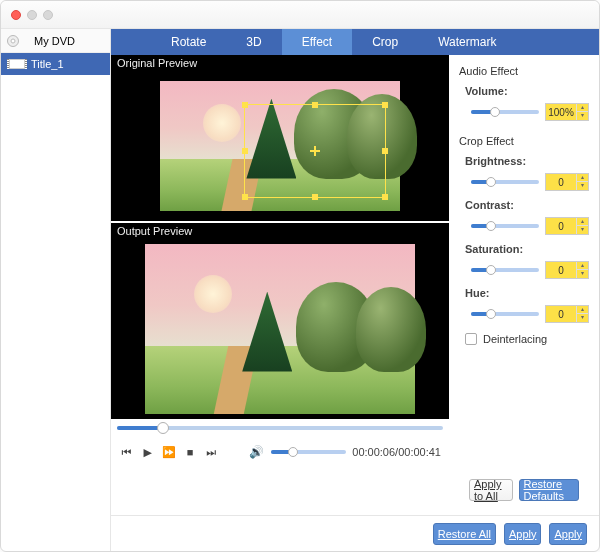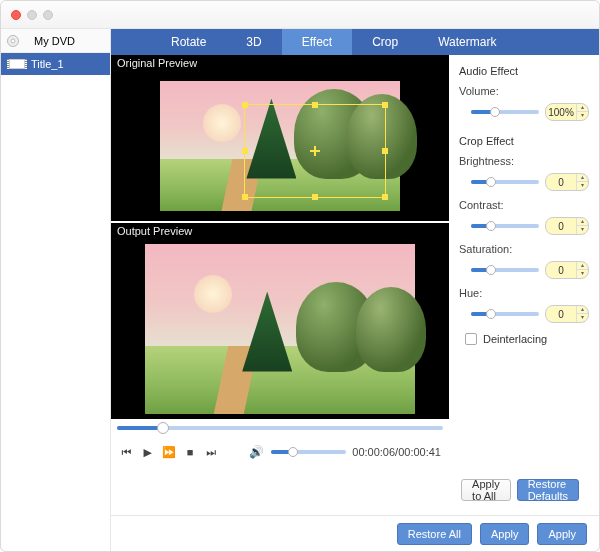--- a/index.html
+++ b/index.html
@@ -61,33 +61,33 @@
 .seek-thumb { position:absolute; left:14%; top:50%; width:12px; height:12px; background:#fff; border:1px solid #b0b0b0; border-radius:50%; transform:translate(-50%,-50%); }
 .controls { height:30px; display:flex; align-items:center; gap:6px; padding:0 8px; font-size:11px; background:#fff; }
 .ctrl-btn { width:16px; height:16px; display:flex; align-items:center; justify-content:center; color:#444; cursor:pointer; }
 .vol-bar { width:80px; height:4px; background:#b8cff0; position:relative; border-radius:2px; }
 .vol-fill { position:absolute; left:0; top:0; bottom:0; width:30%; background:#3f7dcf; border-radius:2px; }
 .vol-thumb { position:absolute; left:30%; top:50%; width:10px; height:10px; background:#fff; border:1px solid #b0b0b0; border-radius:50%; transform:translate(-50%,-50%); }
 .time { margin-left:auto; color:#444; font-size:11px; }
 .side-panel { width:150px; padding:8px 10px; font-size:11px; color:#333; display:flex; flex-direction:column; gap:6px; }
 .sect-h { font-weight:400; color:#333; margin-top:2px; }
 .field-row { display:flex; align-items:center; gap:6px; margin-left:12px; }
-.field-label { display:block; color:#444; margin-top:2px; }
+.field-label { display:block; margin-left:6px; color:#444; margin-top:2px;font-weight:bold; }
 .mini-slider { flex:1; height:4px; background:#b8cff0; position:relative; border-radius:2px; }
 .mini-fill { position:absolute; left:0; top:0; bottom:0; background:#3f7dcf; border-radius:2px; }
 .mini-thumb { position:absolute; top:50%; width:10px; height:10px; background:#fff; border:1px solid #b0b0b0; border-radius:50%; transform:translate(-50%,-50%); }
-.stepper { width:44px; height:18px; border:1px solid #ccc; border-radius:8px; display:flex; align-items:center; font-size:10px; background:#fef9c3; }
+.stepper { width:44px; height:18px; border:1px solid #ccc; border-radius:0; display:flex; align-items:center; font-size:10px; background:#fde047; }
 .stepper span { flex:1; text-align:center; }
 .stepper-arrows { width:12px; display:flex; flex-direction:column; border-left:1px solid #ddd; }
 .stepper-arrows div { height:8px; font-size:6px; line-height:7px; text-align:center; color:#666; cursor:pointer; }
 .stepper-arrows div:first-child { border-bottom:1px solid #ddd; }
 .checkbox-row { display:flex; align-items:center; gap:6px; margin-left:6px; margin-top:4px; }
 .checkbox { width:12px; height:12px; border:1px solid #aaa; border-radius:2px; background:#fff; }
 .bottom-btn-row { display:flex; gap:6px; padding:6px 10px; justify-content:flex-end; border-top:0; }
-.btn { height:22px; padding:0 10px; font-size:11px; border:1px solid #bbb; border-radius:3px; background:linear-gradient(#fdfdfd,#f2f2f2); display:flex; align-items:center; cursor:pointer; color:#333; }
+.btn { height:22px; padding:0 4px; font-size:11px; border:1px solid #bbb; border-radius:3px; background:linear-gradient(#fdfdfd,#f2f2f2); display:flex; align-items:center; cursor:pointer; color:#333;text-decoration:underline; }
 .btn.primary { background:#5c8fd6; color:#fff; border-color:#4a77b8; }
 .btn.blue { background:#5c8fd6; color:#fff; border-color:#4a77b8; }
 .footer { height:36px; display:flex; align-items:center; justify-content:flex-end; gap:8px; padding:0 12px; border-top:1px solid #e6e6e6; }
 .spacer-flex { flex:1; }
 .vol-icon { font-size:12px; color:#444; }
 </style>
 </head>
 <body>
 
 <div class="window">

